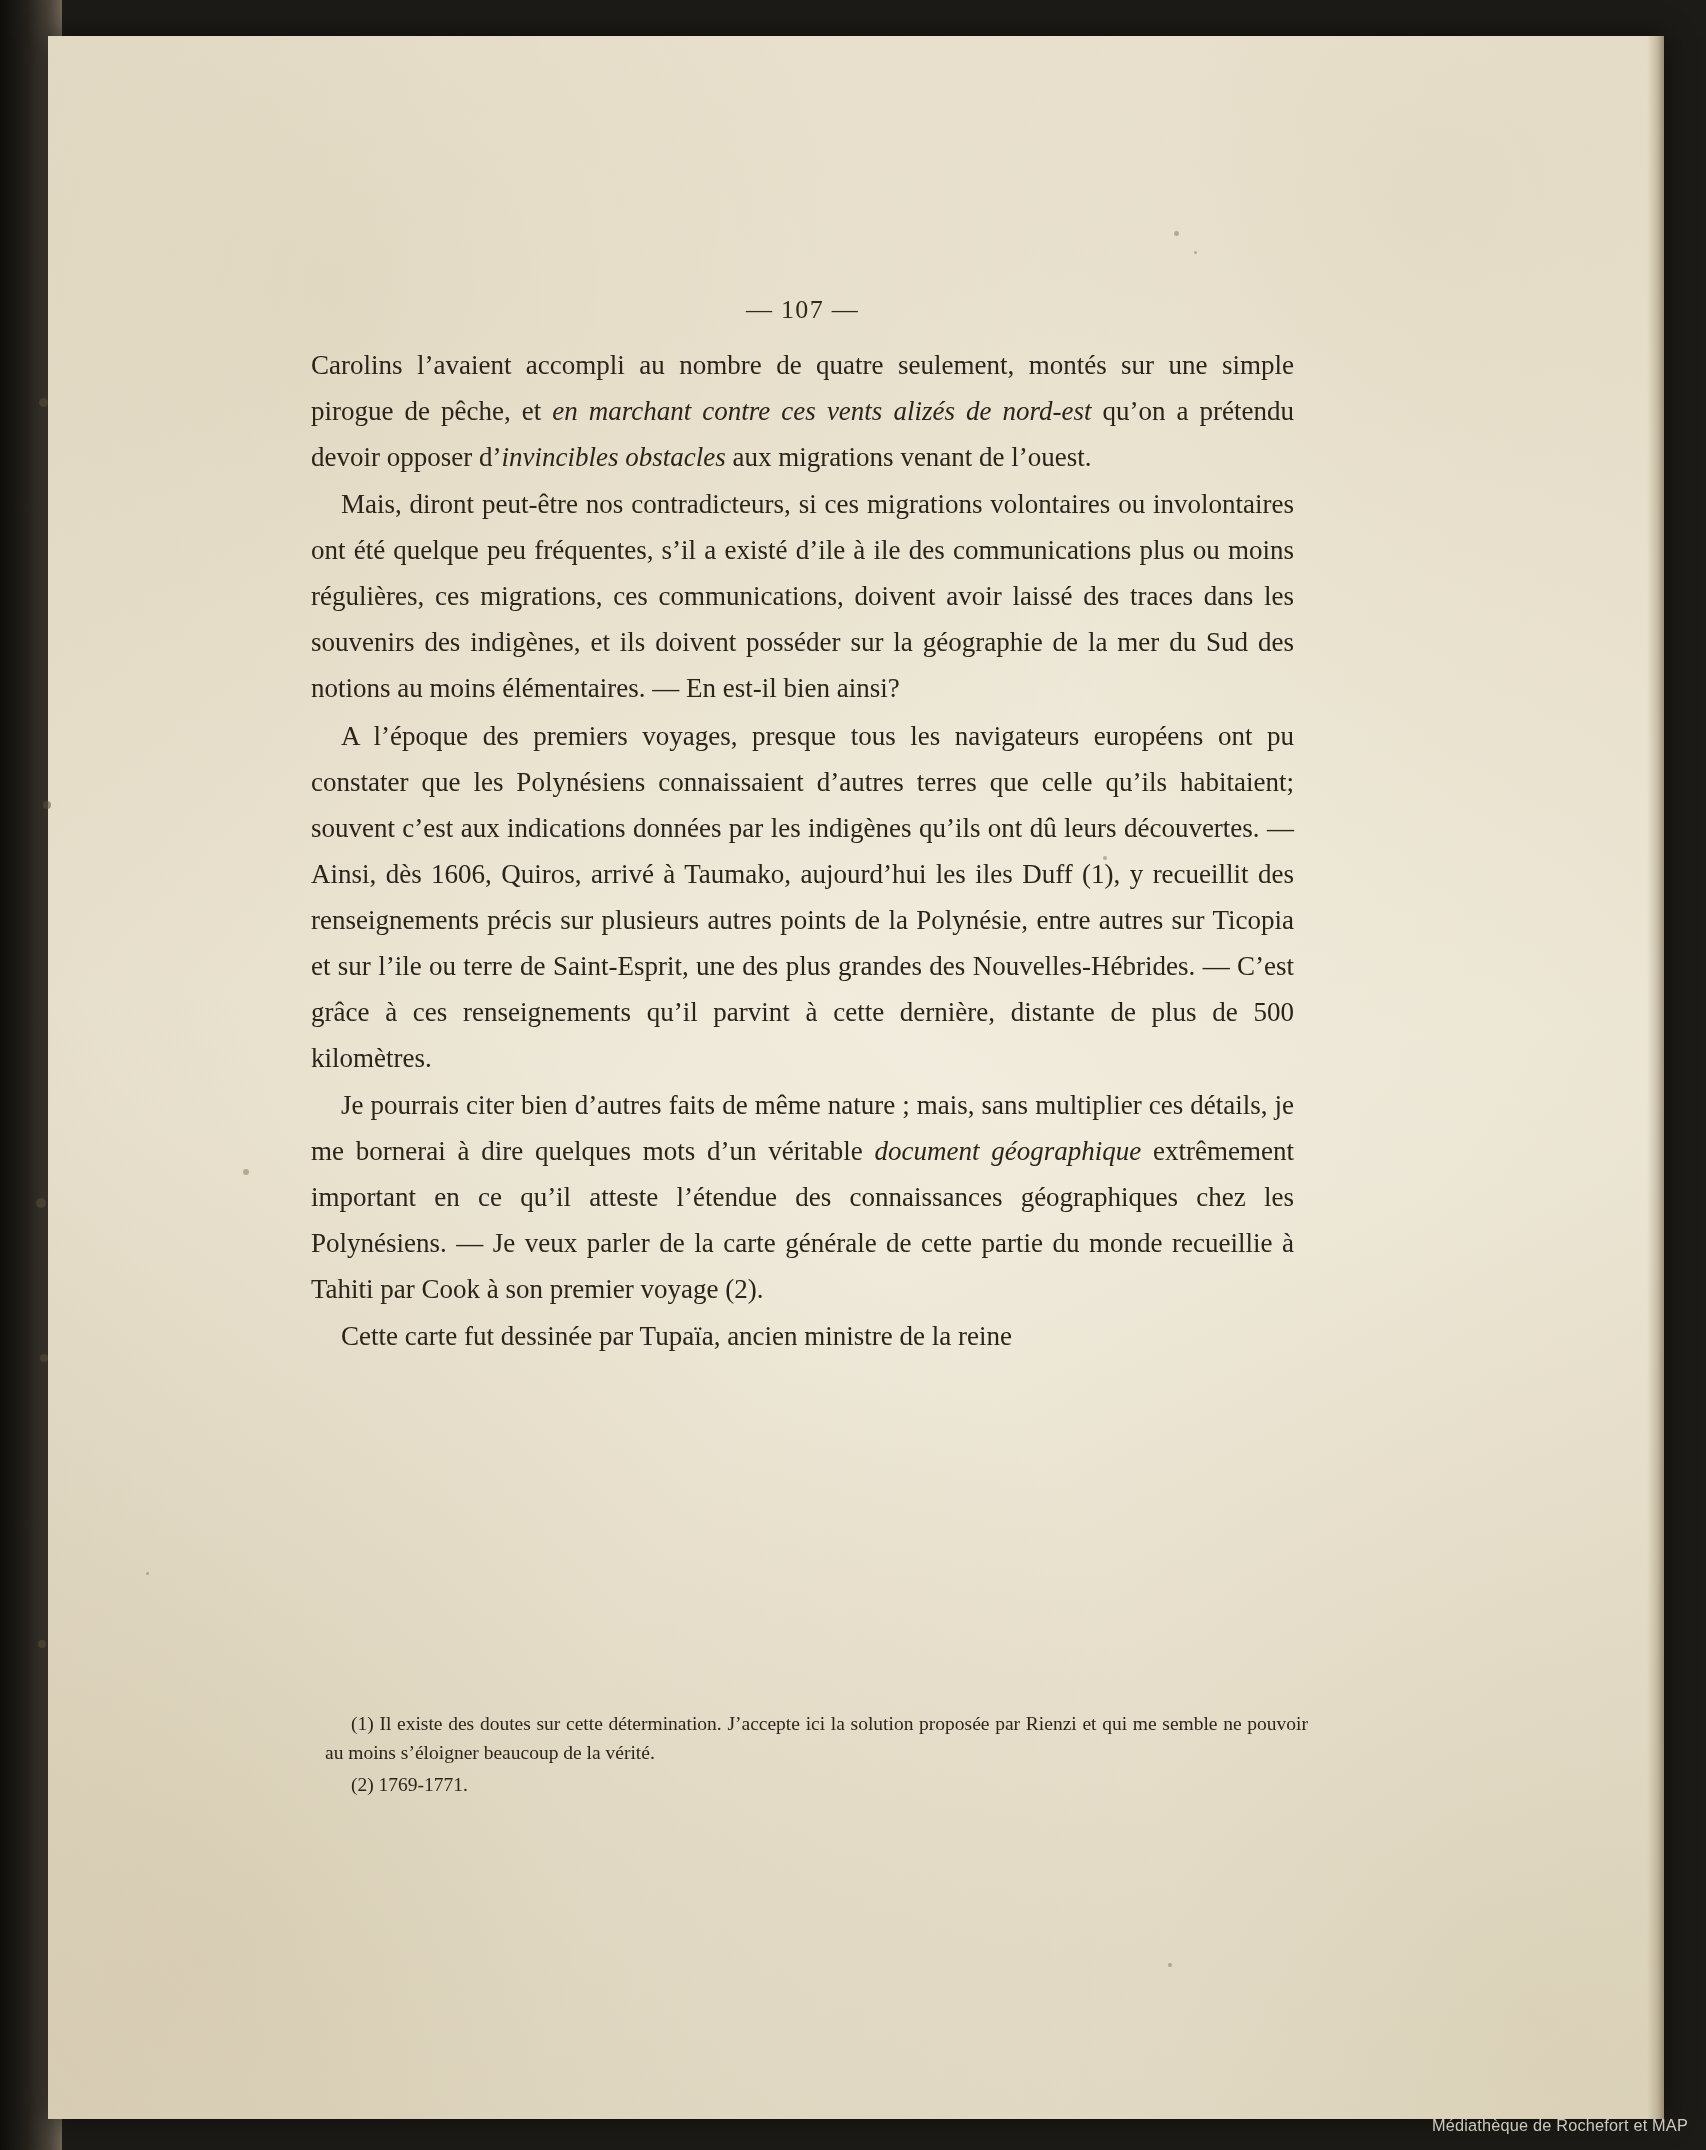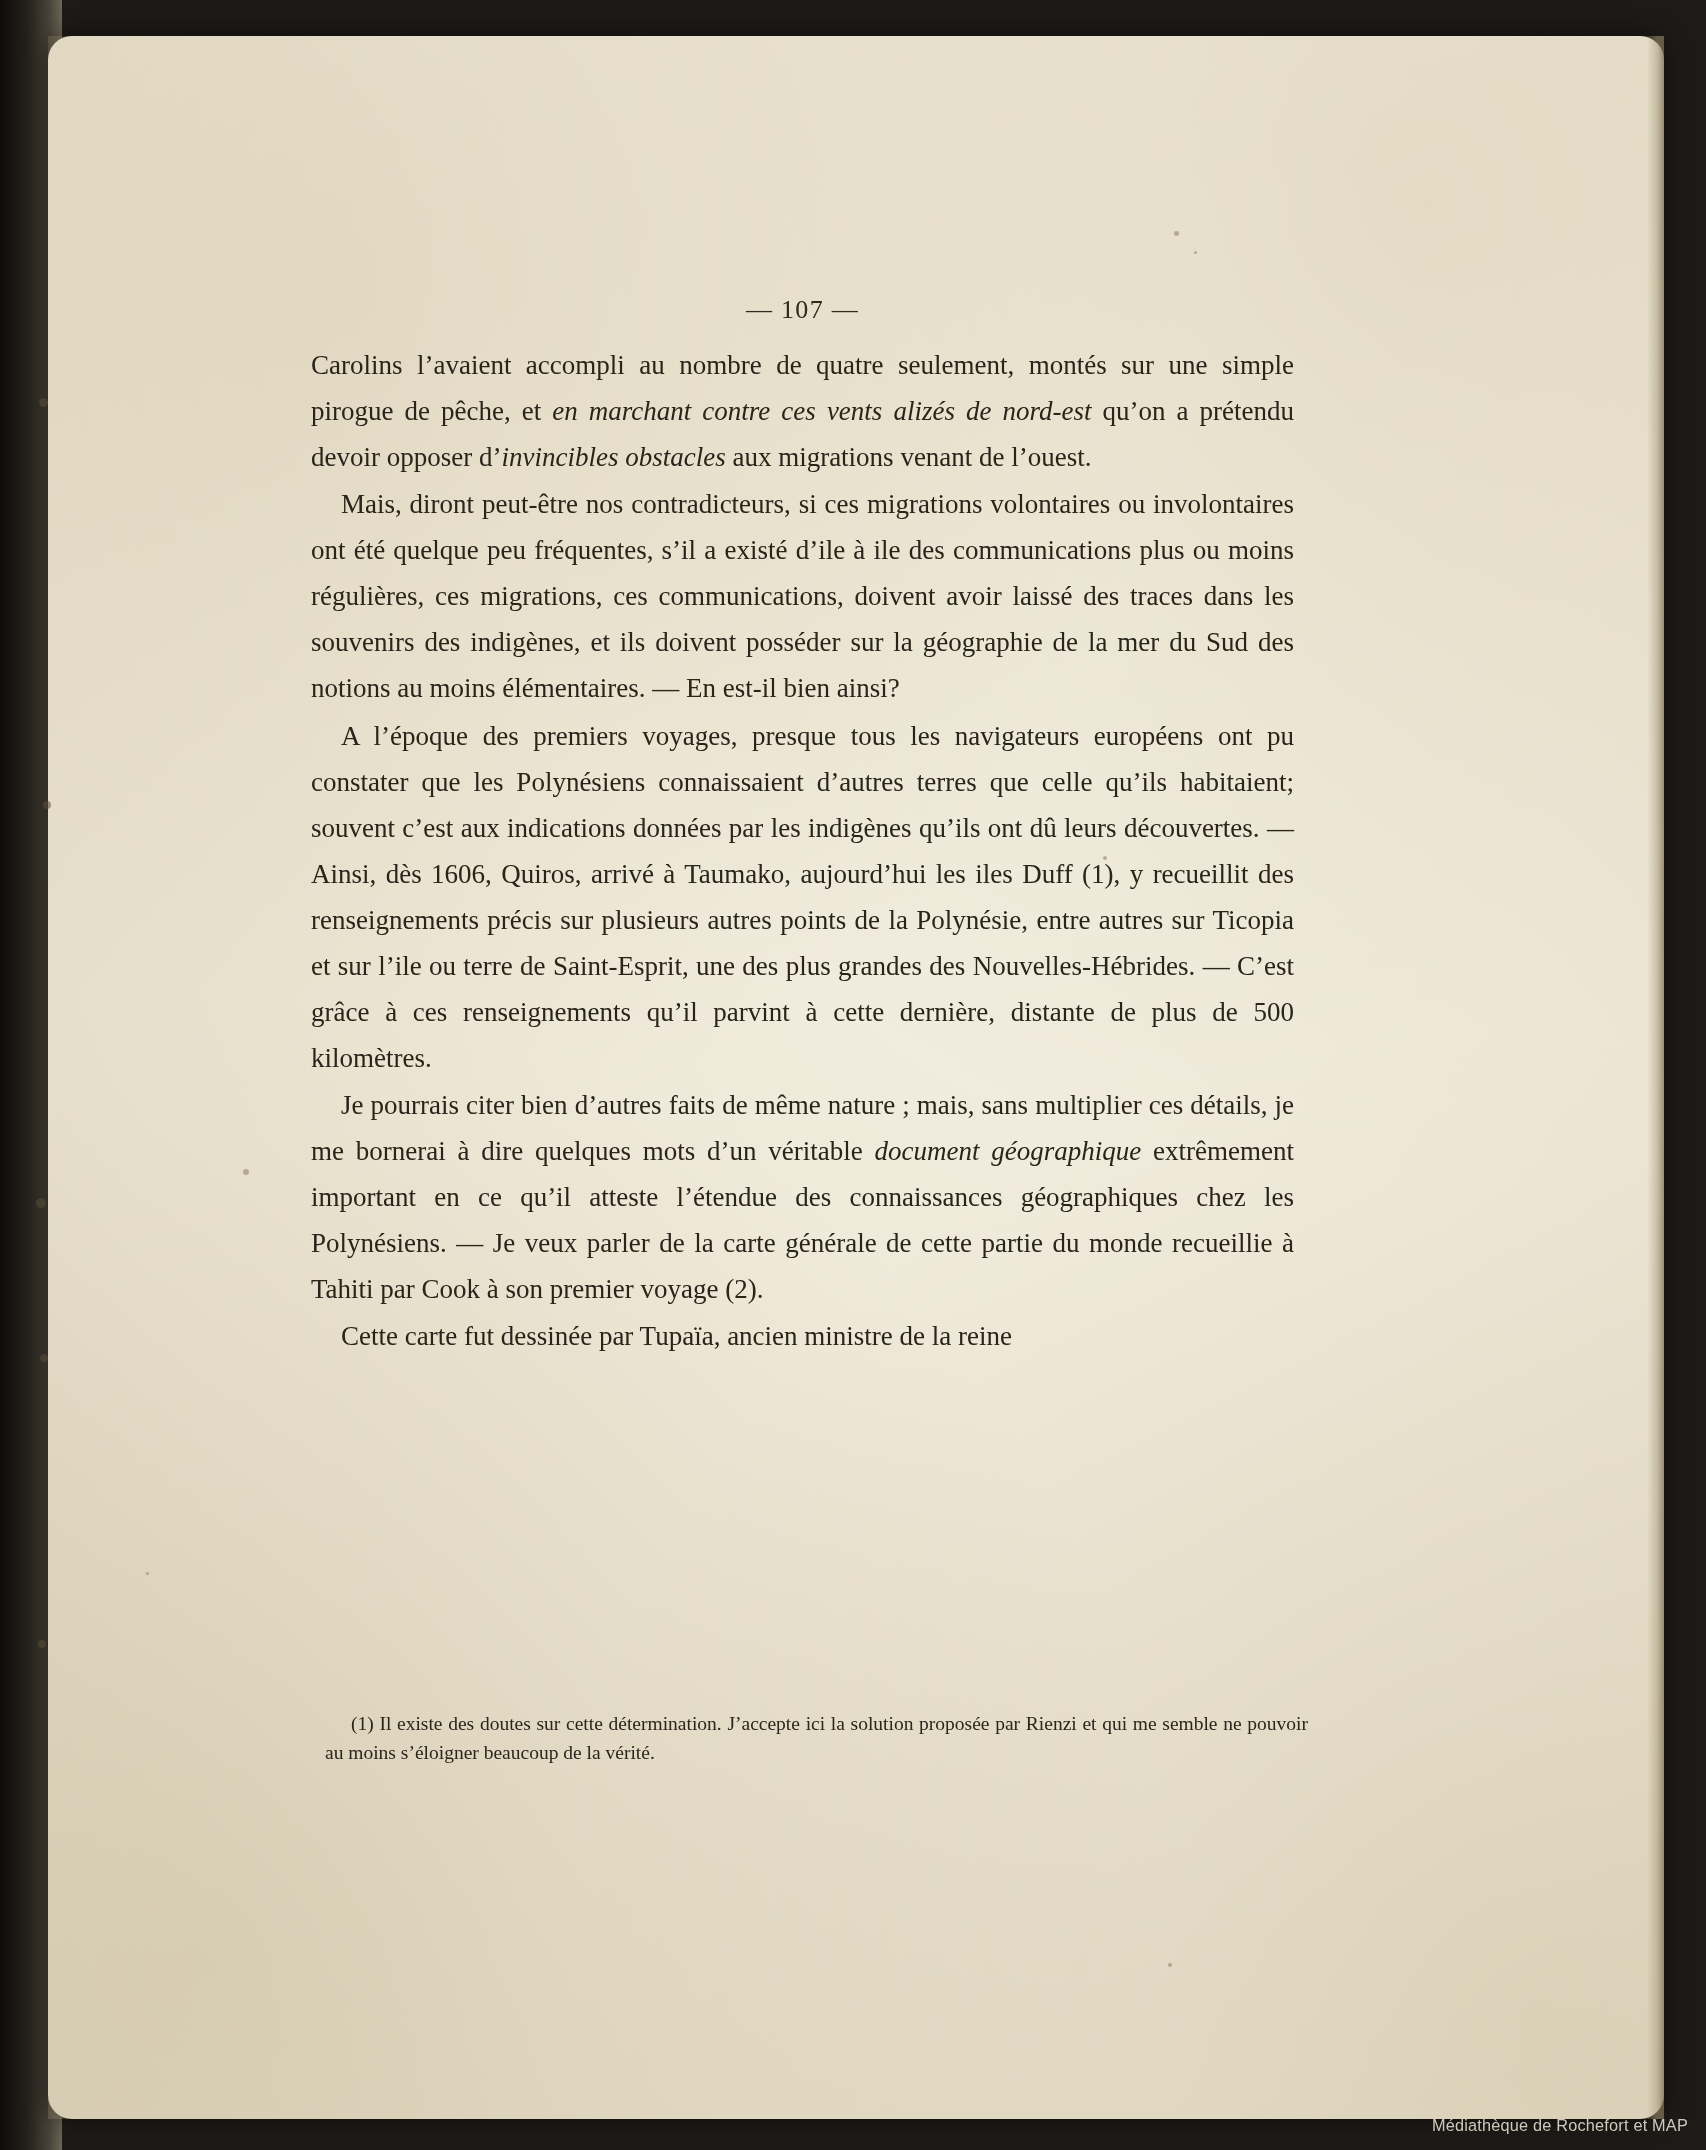--- a/index.html
+++ b/index.html
@@ -32,21 +32,20 @@
   }
   .page {
     position: absolute;
     left: 48px;
     top: 36px;
     width: 1616px;
     height: 2083px;
     background:
       radial-gradient(ellipse at 62% 28%, #f3efe1 0%, #efe9d9 38%, #e8e1ce 70%, #ded5c0 100%);
     box-shadow: 0 0 26px rgba(0,0,0,0.55);
-    border-radius: 24px;
   }
   
   .page-edge {
     position: absolute;
     right: 0;
     top: 0;
     width: 17px;
     height: 100%;
     background: linear-gradient(to right, rgba(190,178,150,0.0) 0%, rgba(160,146,116,0.45) 60%, rgba(120,106,80,0.7) 100%);
   }
@@ -164,20 +163,21 @@
       <p class="body">A l’époque des premiers voyages, presque tous les navigateurs européens ont pu constater que les Polynésiens connaissaient d’autres terres que celle qu’ils habitaient; souvent c’est aux indications données par les indigènes qu’ils ont dû leurs découvertes. — Ainsi, dès 1606, Quiros, arrivé à Taumako, aujourd’hui les iles Duff (1), y recueillit des renseignements précis sur plusieurs autres points de la Polynésie, entre autres sur Ticopia et sur l’ile ou terre de Saint-Esprit, une des plus grandes des Nouvelles-Hébrides. — C’est grâce à ces renseignements qu’il parvint à cette dernière, distante de plus de 500 kilomètres.</p>
 
       <p class="body">Je pourrais citer bien d’autres faits de même nature ; mais, sans multiplier ces détails, je me bornerai à dire quelques mots d’un véritable <em>document géographique</em> extrêmement important en ce qu’il atteste l’étendue des connaissances géographiques chez les Polynésiens. — Je veux parler de la carte générale de cette partie du monde recueillie à Tahiti par Cook à son premier voyage (2).</p>
 
       <p class="body">Cette carte fut dessinée par Tupaïa, ancien ministre de la reine</p>
 
     </div>
 
     <div class="notes">
       <p class="note">(1) Il existe des doutes sur cette détermination. J’accepte ici la solution proposée par Rienzi et qui me semble ne pouvoir au moins s’éloigner beaucoup de la vérité.</p>
+      <p class="note short">(2) 1769-1771.</p>
     </div>
   </div>
 
   <div class="margin-mark" style="left:39px;top:398px;width:9px;height:9px;"></div>
   <div class="margin-mark" style="left:43px;top:801px;width:7.8px;height:7.8px;"></div>
   <div class="margin-mark" style="left:36px;top:1198px;width:10.4px;height:10.4px;"></div>
   <div class="margin-mark" style="left:40px;top:1354px;width:7.8px;height:7.8px;"></div>
   <div class="margin-mark" style="left:38px;top:1640px;width:7.8px;height:7.8px;"></div>
 
   <div class="credit-bar"></div>

